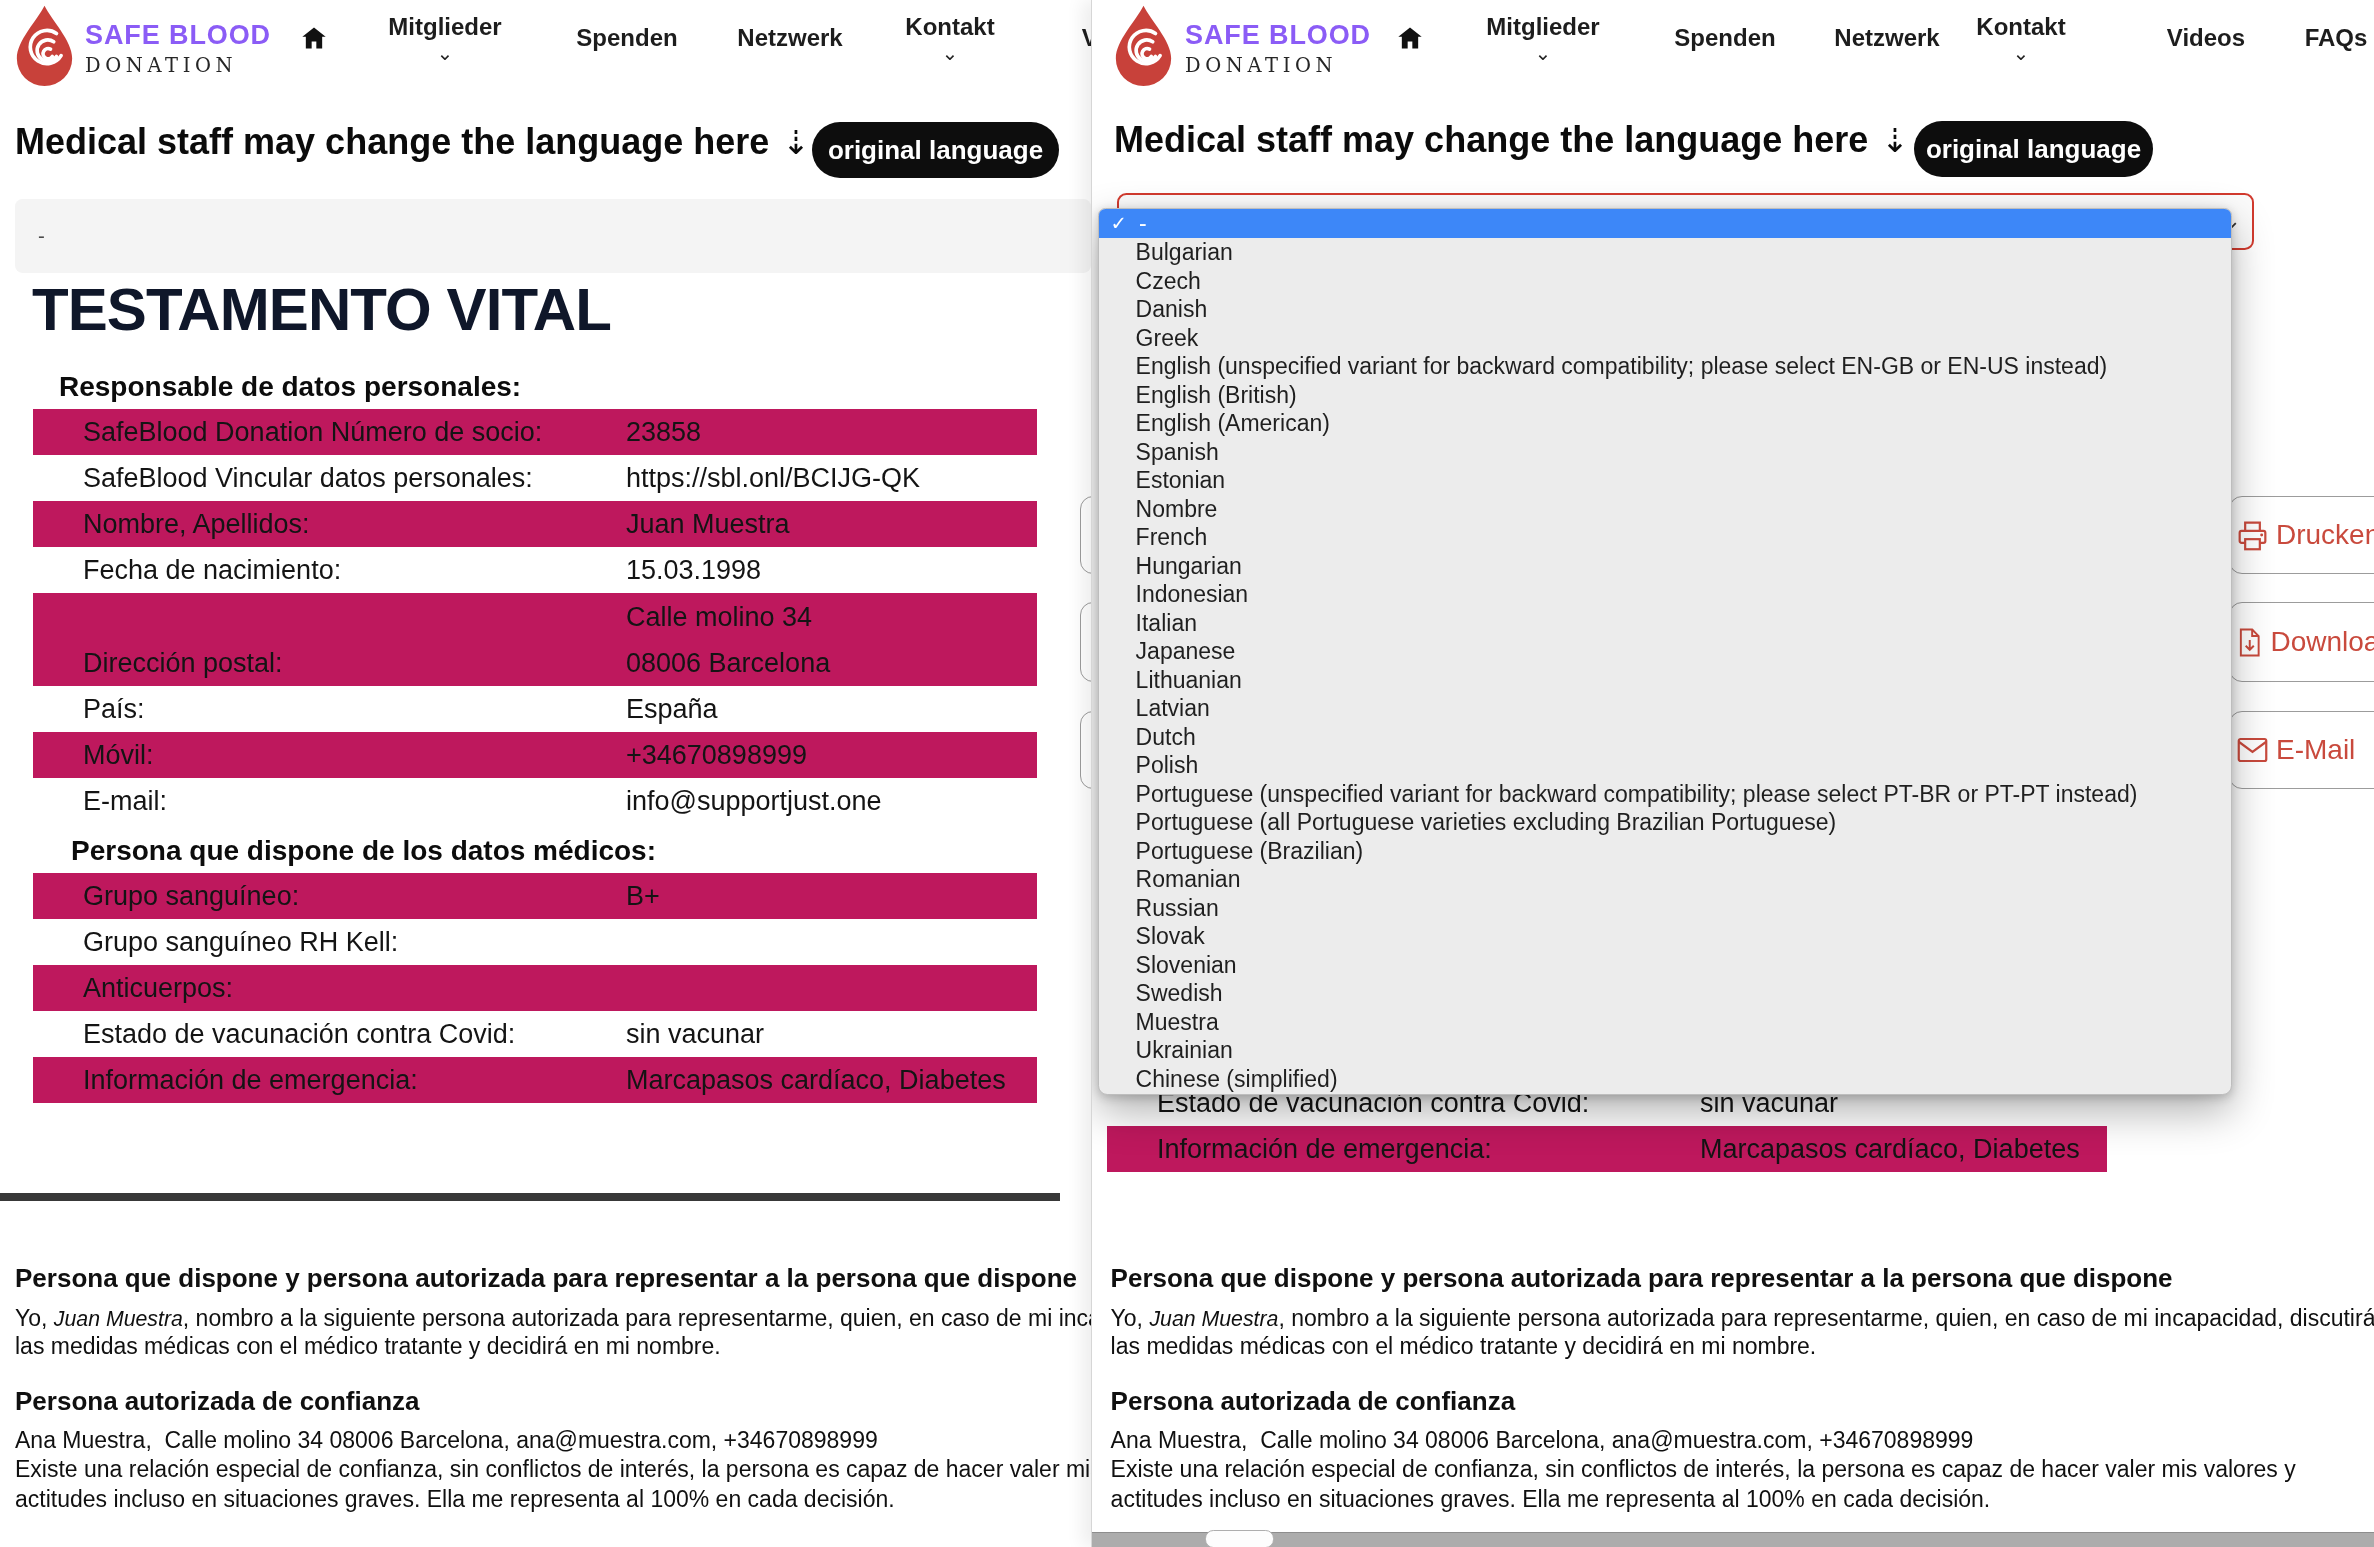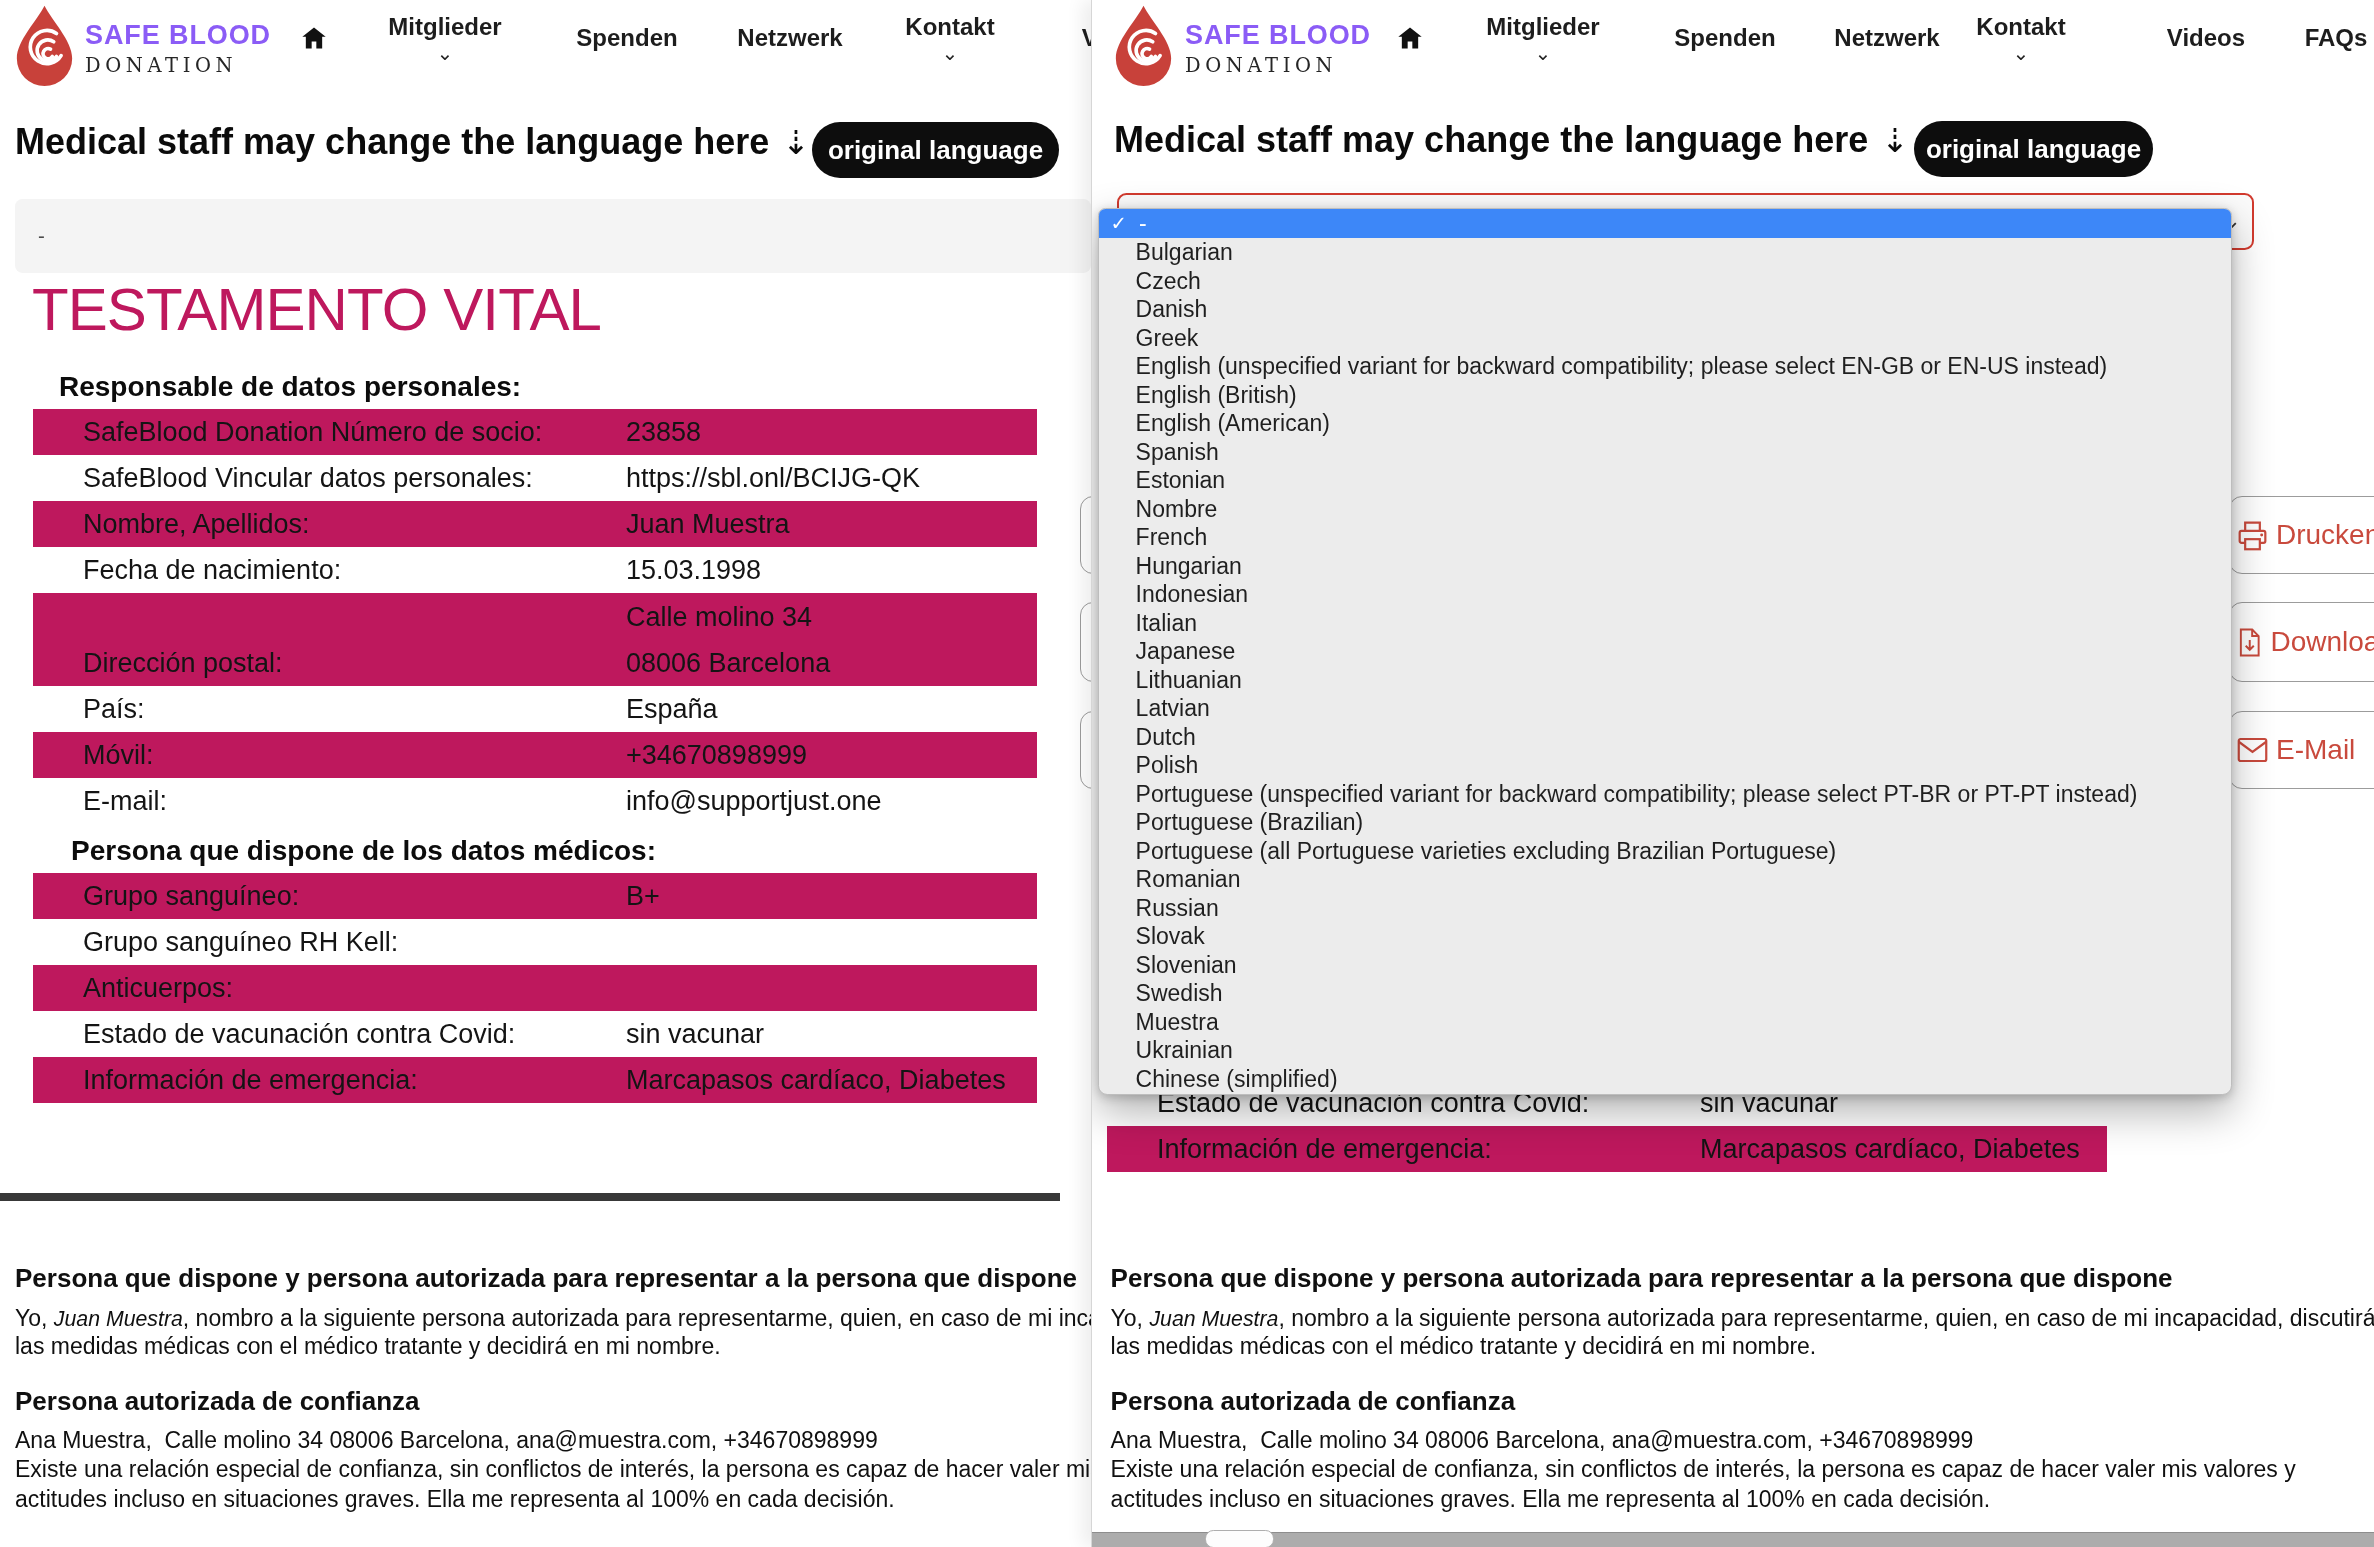--- a/index.html
+++ b/index.html
@@ -32,21 +32,21 @@
 
   
   .dd-panel{position:absolute;background:#ececec;border:0.9px solid #bdbdbd;border-radius:7.4px 7.4px 9.3px 9.3px;
             box-shadow:0 16.7px 42px rgba(0,0,0,.30),0 2.8px 9.3px rgba(0,0,0,.18);z-index:40;box-sizing:border-box;overflow:hidden;}
   .dd-selected{height:29px;background:#3d87f8;color:#fff;display:flex;align-items:center;font-size:23px;}
   .dd-selected .check{padding-left:12px;font-size:19.5px;}
   .dd-selected .val{margin-left:12px;}
   .dd-option{height:28.5px;line-height:28.5px;padding-left:37px;font-size:23px;color:#1f1f1f;white-space:pre;cursor:pointer;}
 
   
-  .doc-title{position:absolute;font-size:60px;font-weight:400;letter-spacing:-0.9px;color:#be185d;white-space:pre;}
+  .doc-title{position:absolute;font-size:60px;font-weight:700;letter-spacing:-0.9px;color:#0f172a;white-space:pre;}
   .sec-heading{position:absolute;font-size:28px;font-weight:700;color:#0c0c0c;white-space:pre;}
   .doc-table{position:absolute;}
   .t-row{display:flex;align-items:center;height:46px;}
   .t-row.gray{background:#be185d;}
   .t-row.tall{height:93px;align-items:flex-end;}
   .t-label{padding-left:50px;width:543px;flex:none;font-size:27px;color:#141414;white-space:pre;}
   .t-value{font-size:27px;color:#141414;white-space:pre;}
   .t-row.tall .t-label{line-height:46px;}
   .t-row.tall .t-value div{height:46px;line-height:46px;}
   .divider{position:absolute;background:#383838;}
@@ -258,22 +258,22 @@
         <div class="dd-option">French</div>
         <div class="dd-option">Hungarian</div>
         <div class="dd-option">Indonesian</div>
         <div class="dd-option">Italian</div>
         <div class="dd-option">Japanese</div>
         <div class="dd-option">Lithuanian</div>
         <div class="dd-option">Latvian</div>
         <div class="dd-option">Dutch</div>
         <div class="dd-option">Polish</div>
         <div class="dd-option">Portuguese (unspecified variant for backward compatibility; please select PT-BR or PT-PT instead)</div>
+        <div class="dd-option">Portuguese (all Portuguese varieties excluding Brazilian Portuguese)</div>
         <div class="dd-option">Portuguese (Brazilian)</div>
-        <div class="dd-option">Portuguese (all Portuguese varieties excluding Brazilian Portuguese)</div>
         <div class="dd-option">Romanian</div>
         <div class="dd-option">Russian</div>
         <div class="dd-option">Slovak</div>
         <div class="dd-option">Slovenian</div>
         <div class="dd-option">Swedish</div>
         <div class="dd-option">Muestra</div>
         <div class="dd-option">Ukrainian</div>
         <div class="dd-option">Chinese (simplified)</div>
       </div>
   </div>

